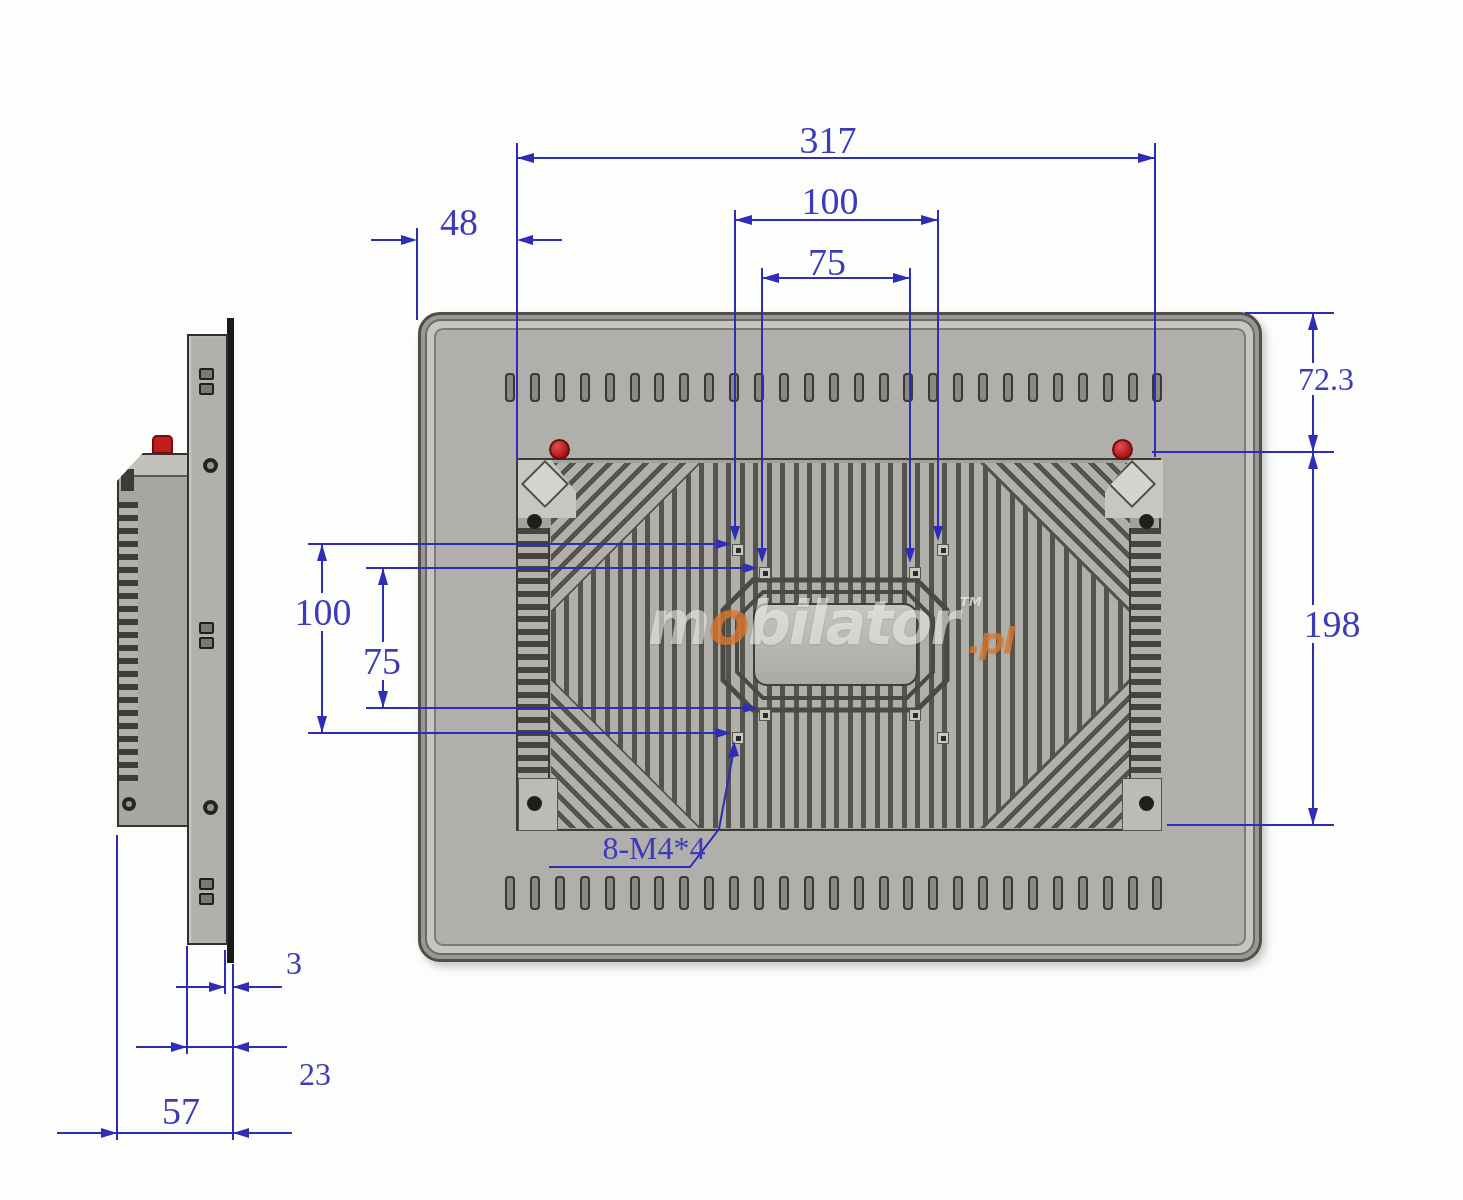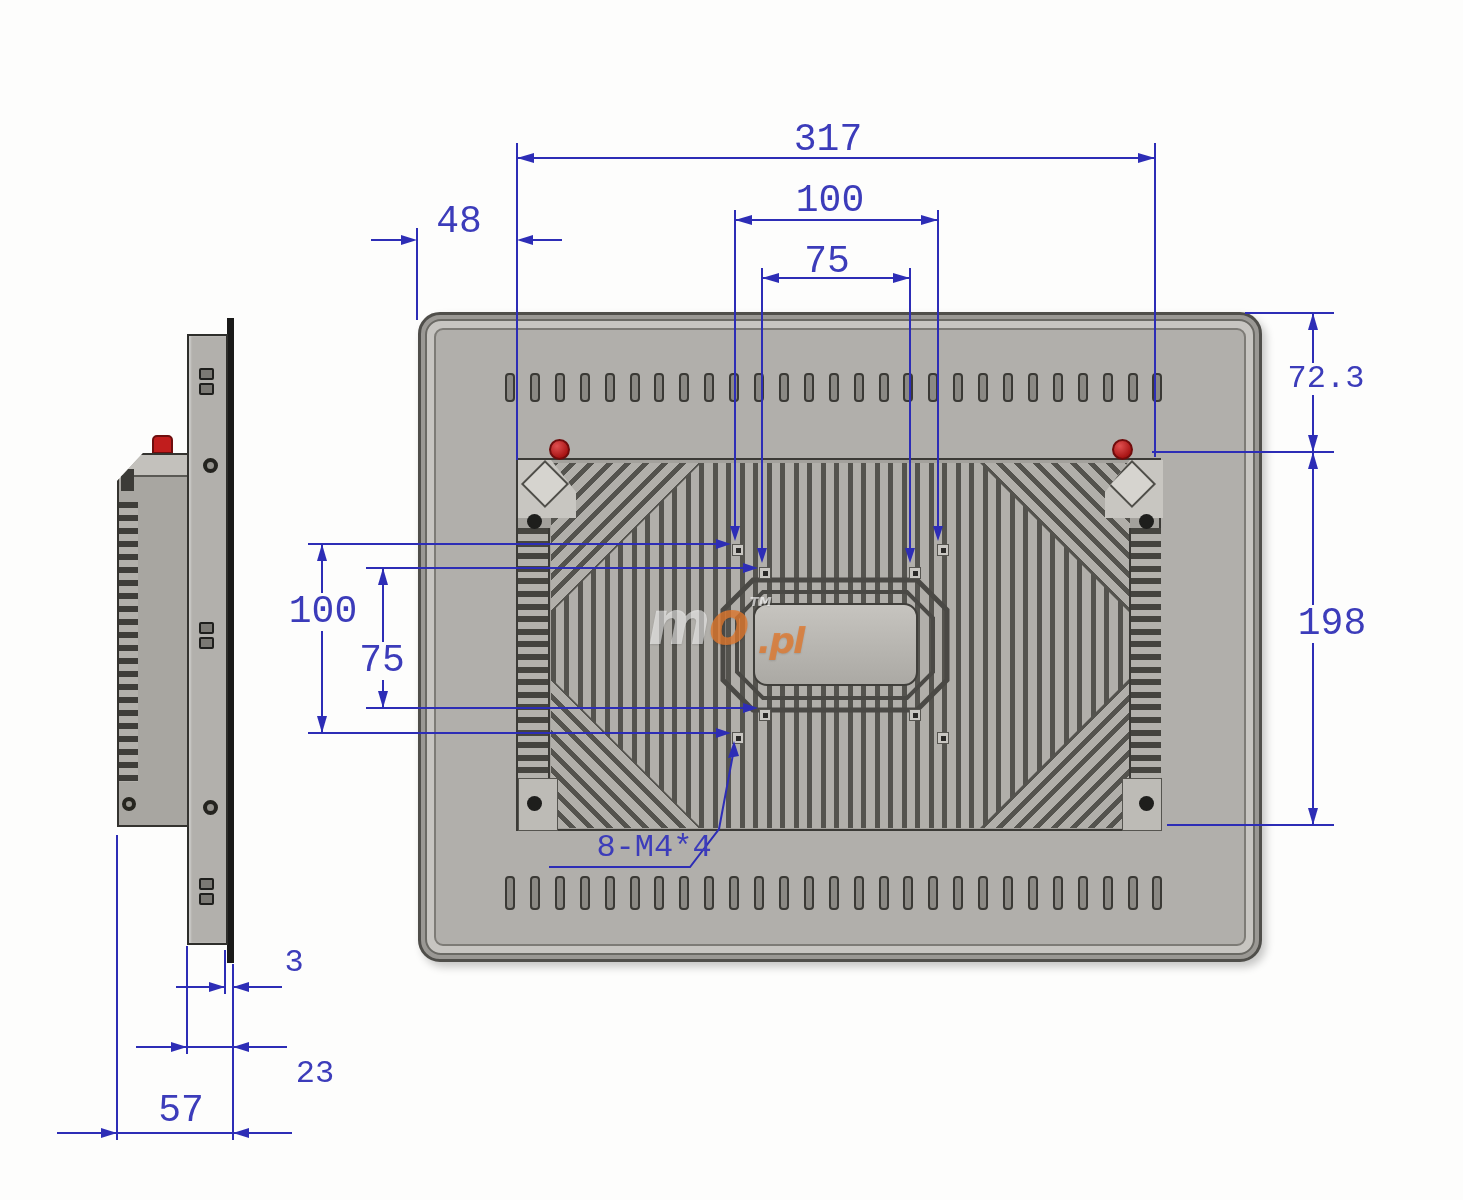--- a/index.html
+++ b/index.html
@@ -72,21 +72,21 @@
     text-shadow:0 1px 2px rgba(0,0,0,.12); pointer-events:none; }
   .watermark .wm-o, .watermark .wm-pl { color:rgba(226,120,45,.78); }
   .watermark .wm-tm { font-size:13px; letter-spacing:0; margin:2px 0 0 2px; color:rgba(255,255,255,.65); }
   .watermark .wm-pl { font-size:36px; margin:30px 0 0 -14px; }
 
   
   svg.dims { position:absolute; left:0; top:0; z-index:10; pointer-events:none; }
   svg.dims path { stroke:#2d2db6; stroke-width:2; fill:none; }
   svg.dims polygon { fill:#2d2db6; stroke:none; }
   .dimlabel { position:absolute; z-index:11; color:#3c3cba; font-size:38px;
-    transform:translate(-50%,-50%); white-space:nowrap; line-height:1;font-family:Liberation Mono, monospace; }
+    transform:translate(-50%,-50%); white-space:nowrap; line-height:1; }
   .dimlabel.sm { font-size:32px; }
   .dimlabel.bg { background:#fdfdfc; padding:0 4px; }
 </style>
 </head>
 <body>
 
 <div id="stage">
 
   <div class="abs side-glass"></div>
   <div class="abs side-bezel"></div>
@@ -222,20 +222,21 @@
       <div class="vent" style="left: 631.8px; top: 561px; height: 34px;"></div>
       <div class="vent" style="left: 656.7px; top: 561px; height: 34px;"></div>
       <div class="vent" style="left: 681.6px; top: 561px; height: 34px;"></div>
       <div class="vent" style="left: 706.5px; top: 561px; height: 34px;"></div>
       <div class="vent" style="left: 731.4px; top: 561px; height: 34px;"></div>
     </div>
 
   <div class="abs watermark">
     <span>m</span>
       <span class="wm-o">o</span>
+      <span>bilator</span>
       <span class="wm-tm">TM</span>
       <span class="wm-pl">.pl</span>
   </div>
 
   <svg class="dims" width="1463" height="1200">
 
     <path d="M517 143 V460"></path>
       <path d="M1155 143 V457"></path>
       <path d="M517 158 H1155"></path>
     <polygon points="517,158 534,153 534,163"></polygon>

